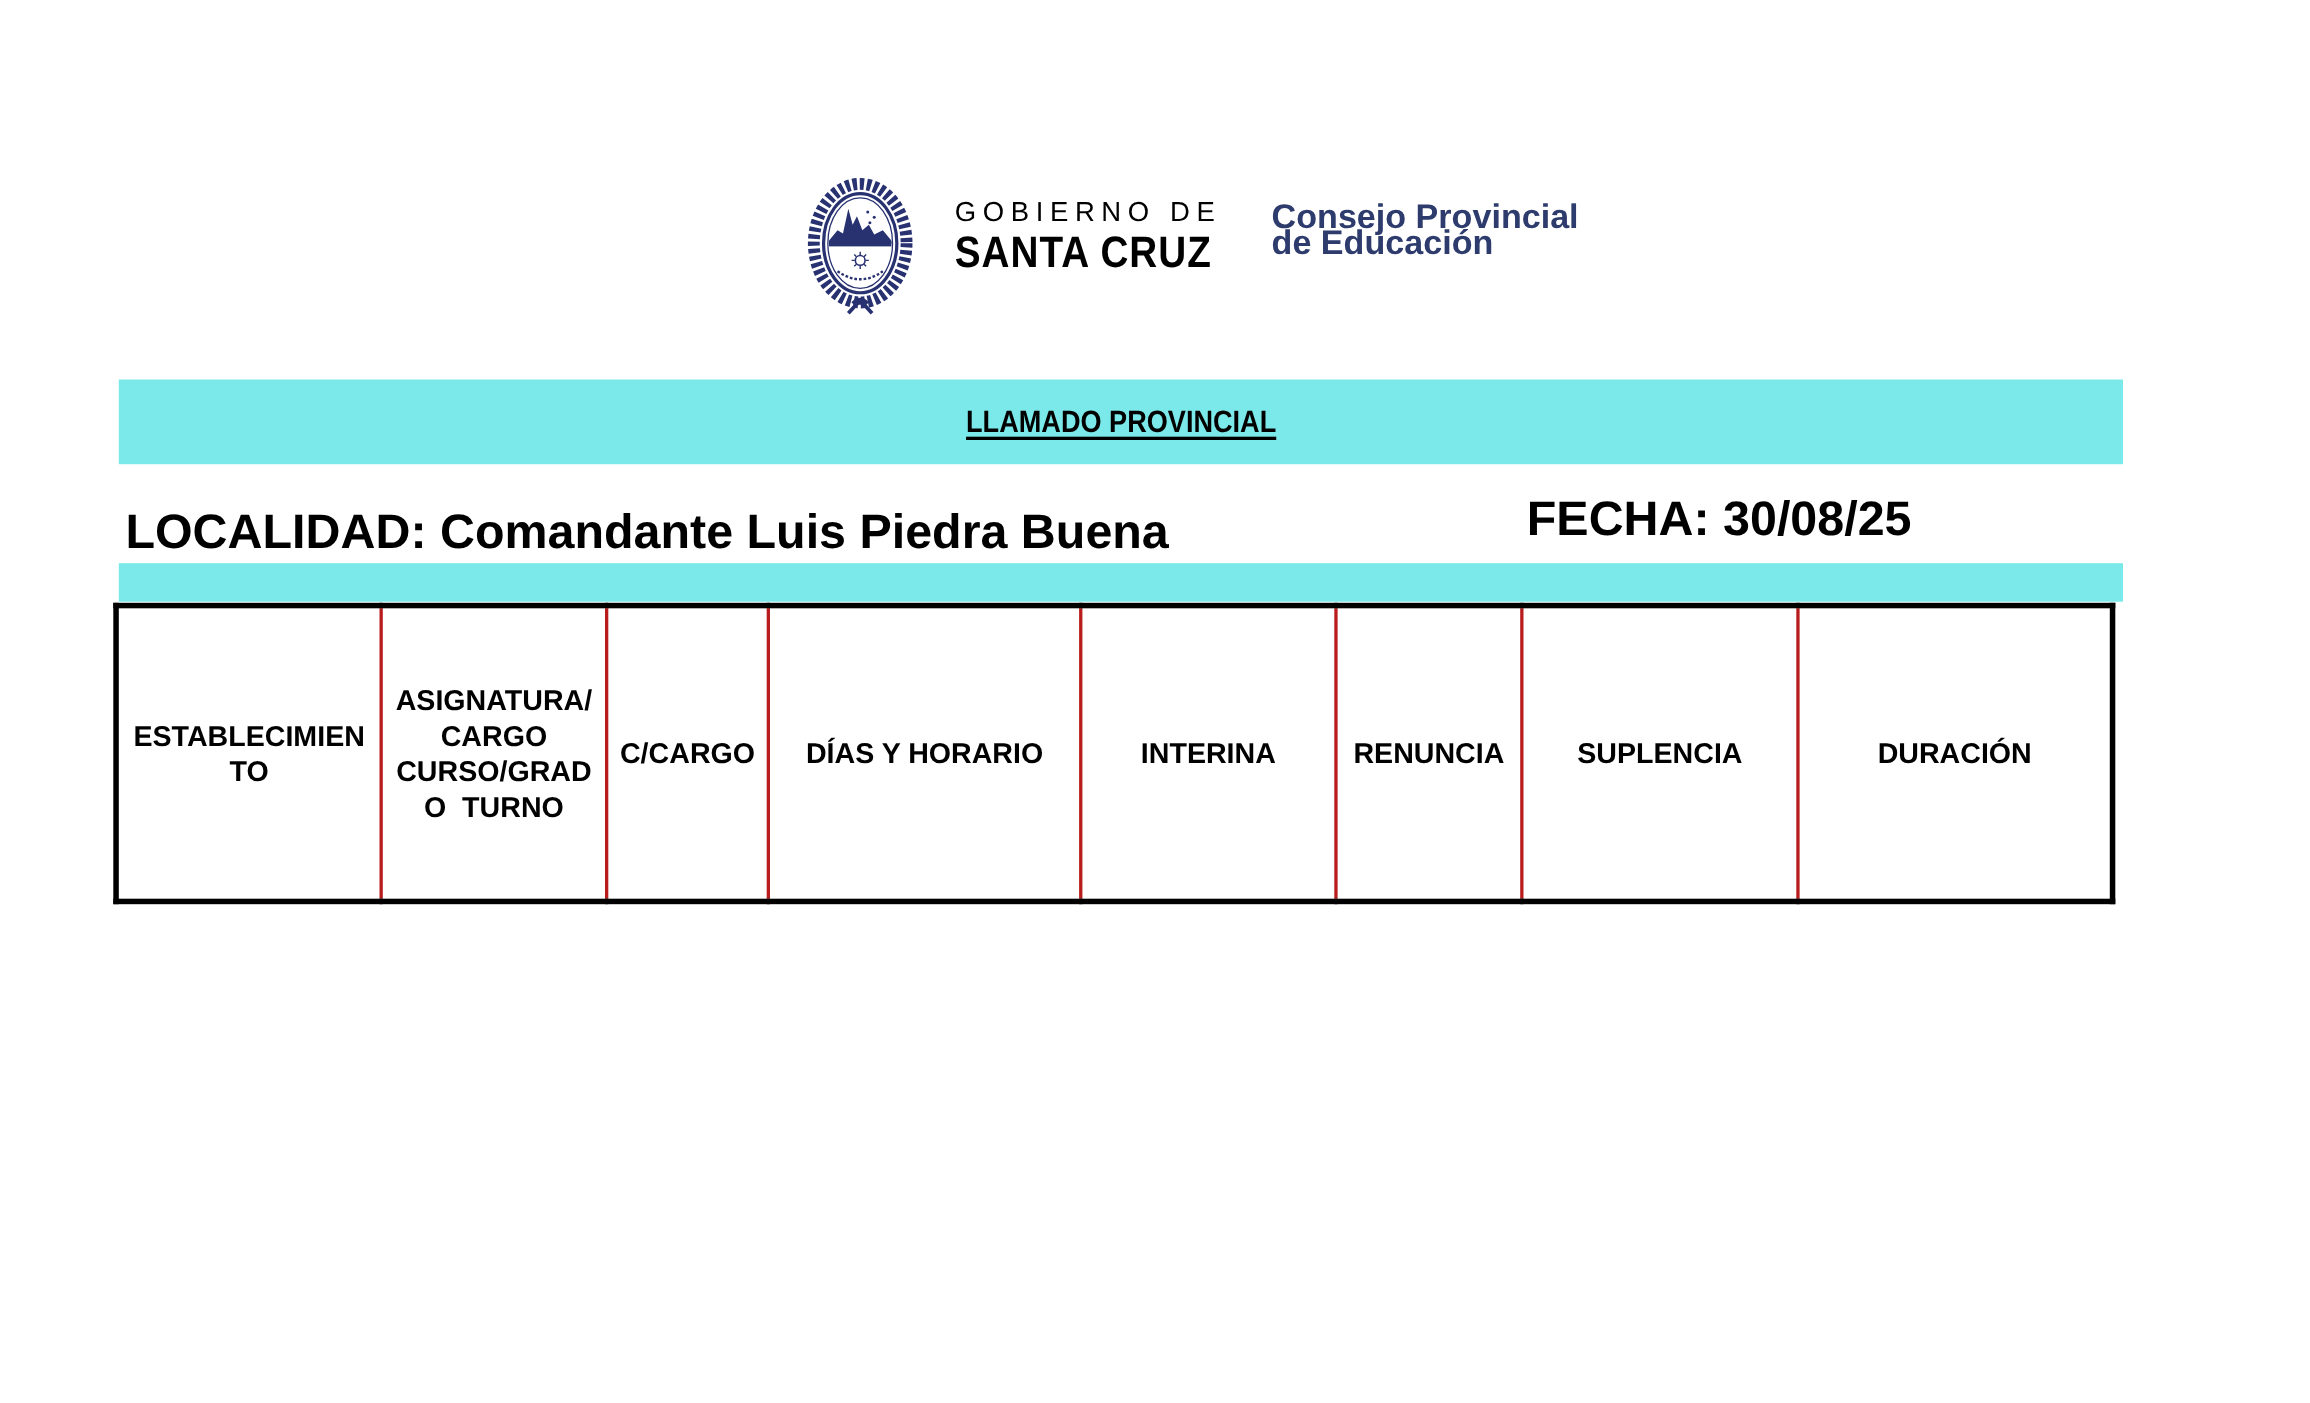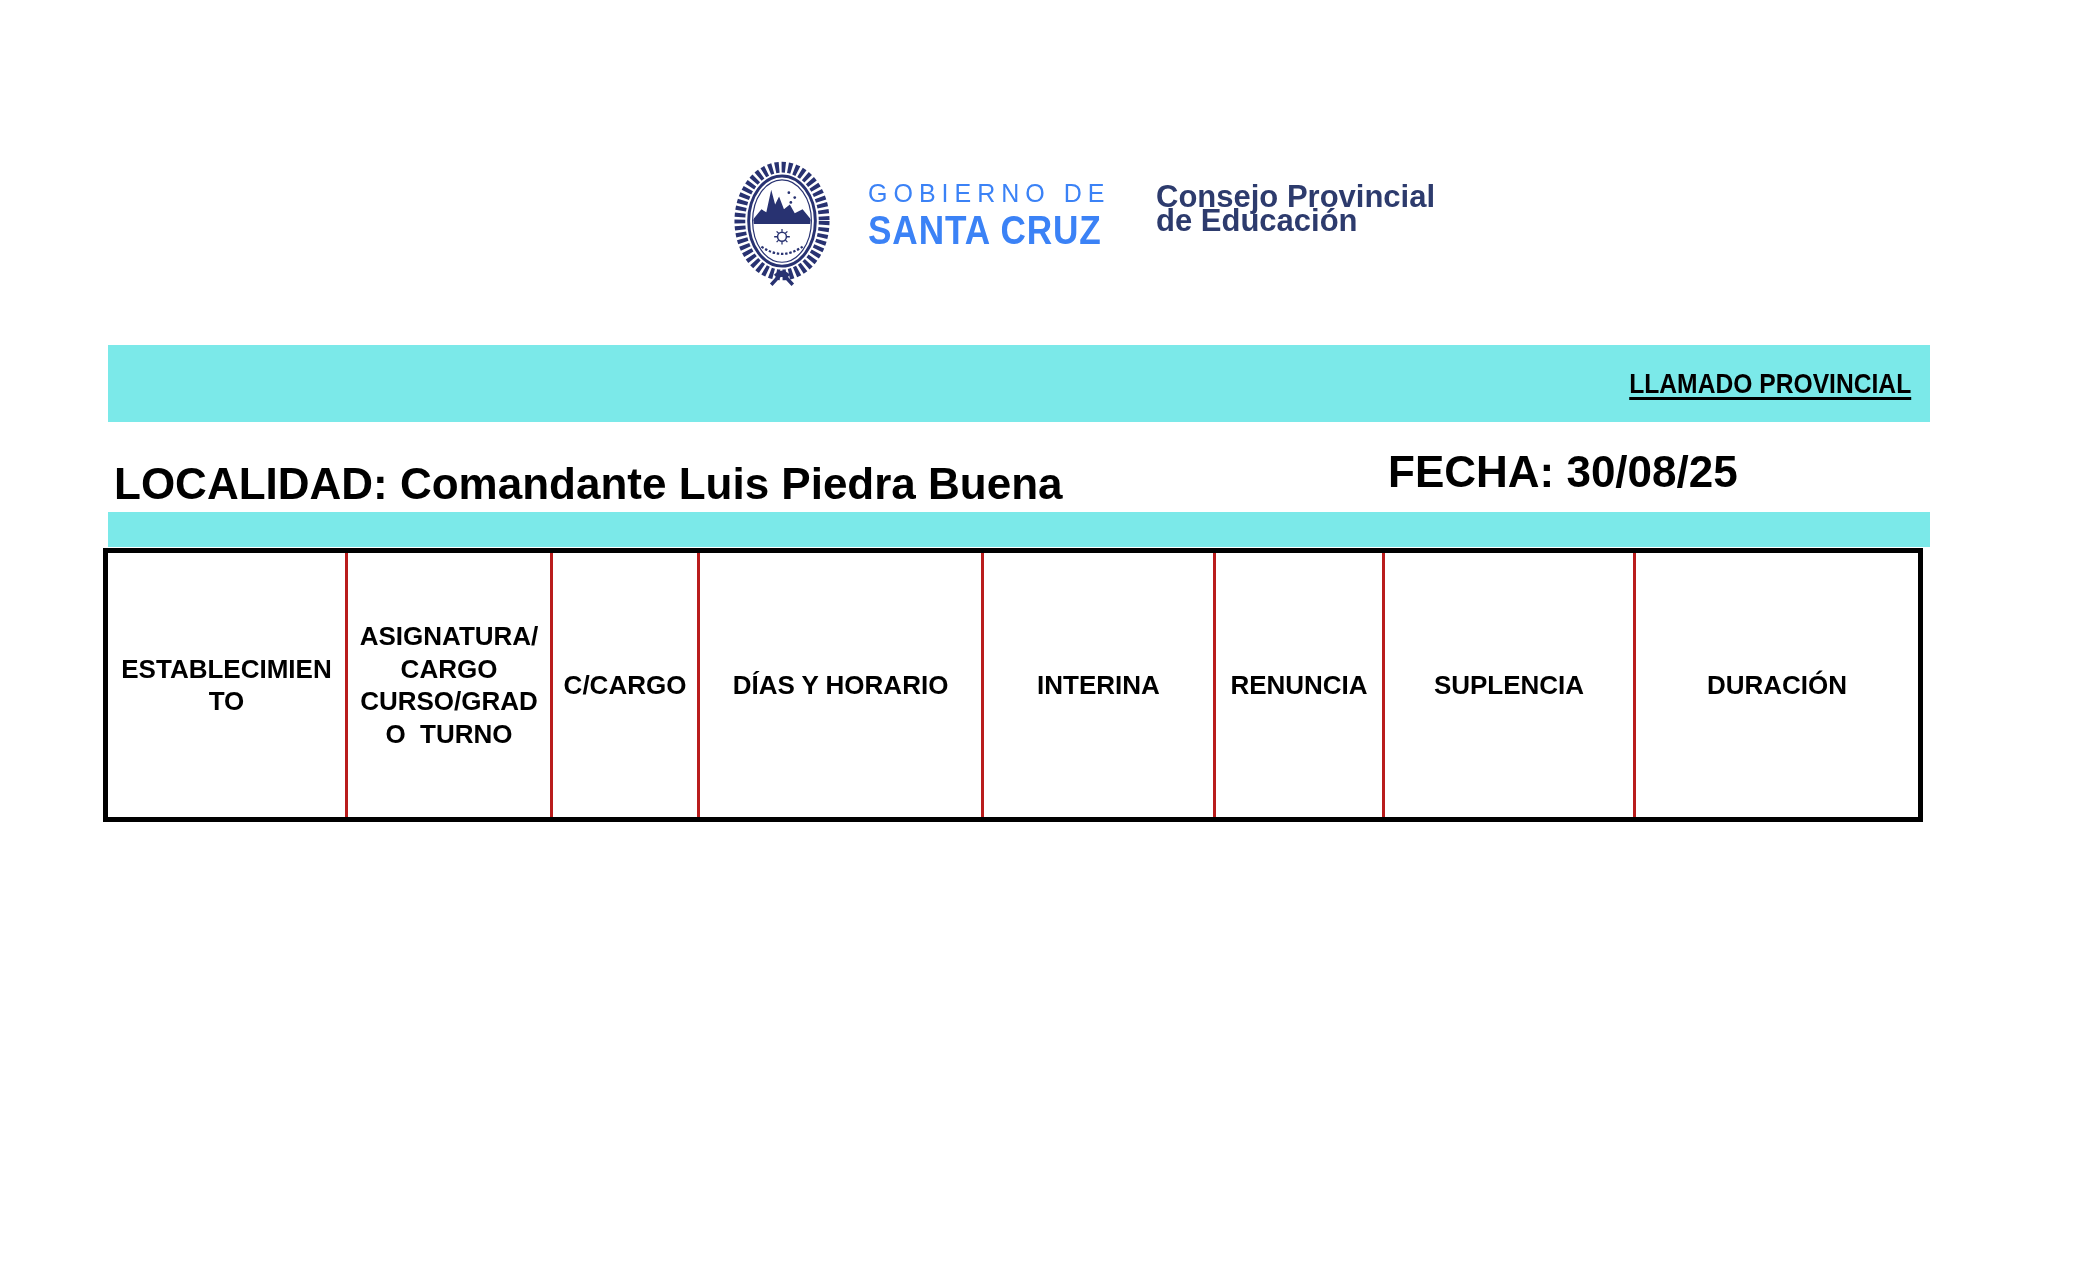--- a/index.html
+++ b/index.html
@@ -6,31 +6,31 @@
   .page{
     position:relative;
     width:2100px;height:1275px;
     background:#ffffff;
     font-family:"Liberation Sans","DejaVu Sans",sans-serif;
     overflow:hidden;
   }
 
   
   .emblem{position:absolute;left:733px;top:160px;}
-  .gov-text{position:absolute;left:868px;top:180px;color:#3b82f6;white-space:nowrap;}
+  .gov-text{position:absolute;left:868px;top:180px;color:#000000;white-space:nowrap;}
   .gov-line1{font-size:25px;font-weight:500;letter-spacing:6px;line-height:26px;}
   .gov-line2{font-size:40px;font-weight:800;line-height:42px;margin-top:3px;
              transform:scaleX(0.88);transform-origin:left center;letter-spacing:1px;}
   .council-text{position:absolute;left:1156px;top:185px;color:#2d3b6d;
                 font-size:31px;font-weight:600;line-height:24px;white-space:nowrap;}
 
   
   .banner{
     position:absolute;left:108px;top:345px;width:1822px;height:77px;
-    display:flex;align-items:center;justify-content:flex-end;
+    display:flex;align-items:center;justify-content:center;
   }
   .banner-title{
     display:inline-block;
     font-size:28px;font-weight:bold;color:#000;
     text-decoration:underline;text-decoration-thickness:3px;text-underline-offset:4px;
     transform:scaleX(0.88);transform-origin:center;
     white-space:nowrap;
   }
 
   

